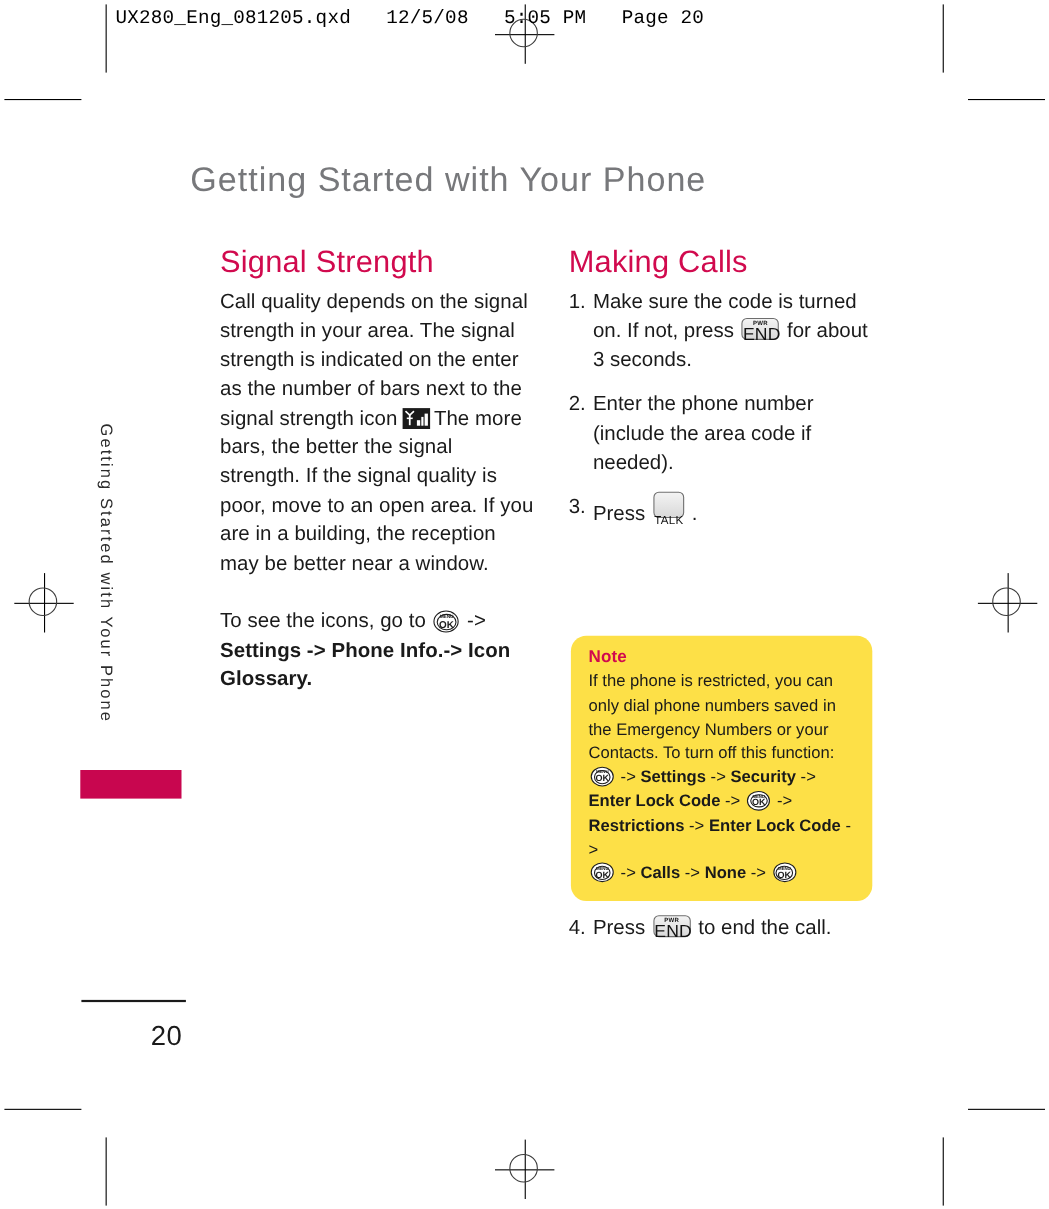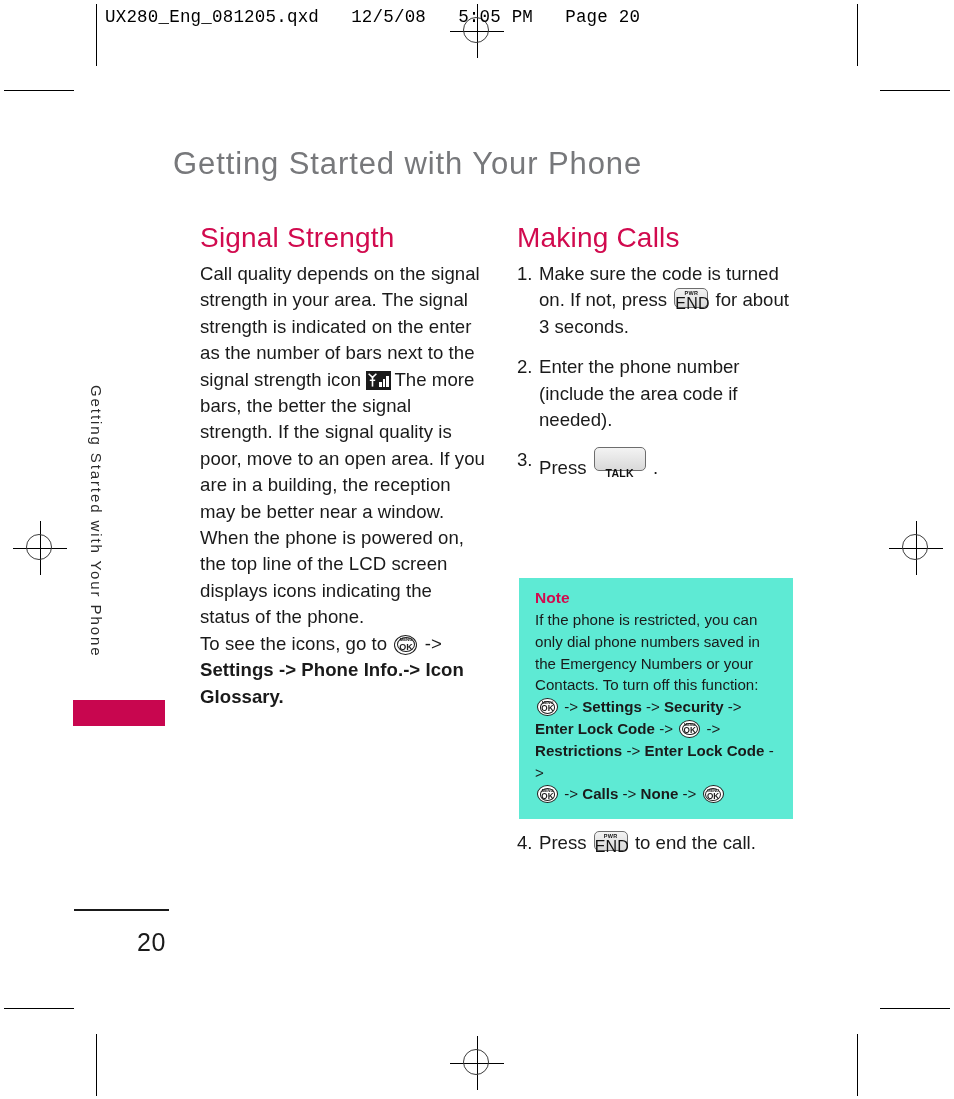--- a/index.html
+++ b/index.html
@@ -152,26 +152,25 @@
     font-weight: 700;
     margin-top: 1px;
   }
   .key-end .k-main {
     display: block;
     font-size: 16px;
     letter-spacing: .2px;
     margin-top: 0px;
   }
   .key-talk {
-    width: 52px;
+    width: 28px;
     height: 19px;
     font-size: 10.5px;
     letter-spacing: .3px;
     padding-top: 20px;
-    font-weight: bold;
   }
 
   .key-ok {
     display: inline-block;
     vertical-align: -5px;
     box-sizing: border-box;
     width: 23px; height: 20px;
     border: 1.4px solid #1d1d1d;
     border-radius: 50%;
     background: #ffffff;
@@ -231,23 +230,24 @@
     width: 2.6px;
     background: #fff;
   }
 
   
   .note {
     position: absolute;
     left: 519px;
     top: 578px;
     width: 274px;
-    background: #5eead4;
+    background: #fde047;
     box-sizing: border-box;
     padding: 11px 14px 14px 16px;
+    border-radius: 14px;
   }
   .note-title {
     margin: 0 0 2px 0;
     font-size: 15.5px;
     font-weight: 700;
     color: #d10a4e;
     letter-spacing: 0.1px;
   }
   .note-body {
     margin: 0;
@@ -329,21 +329,21 @@
         <rect x="1.8" y="6.6" width="5.4" height="1.4" fill="#ffffff"></rect>
       </svg>
       <span class="bar" style="left:13px; height:5px;"></span>
       <span class="bar" style="left:16.4px; height:8px;"></span>
       <span class="bar" style="left:19.8px; height:11px;"></span>
     </span><span>The more bars, the better the signal strength. If the signal quality is poor, move to an open area. If you are in a building, the reception may be better near a window.</span>
   </p>
 
 
   <p class="body">
-    <span>When the phone is powered on, the top line of the LCD screen displays icons indicating the status of the phone.</span><br>
+    <br>
     <span>To see the icons, go to</span>
     <span class="key-ok">
       <span class="ok-menu">MENU</span>
       <span class="ok-ok">OK</span>
     </span>
     <span>-&gt;</span><br>
     <span class="bold">Settings</span>
     <span class="bold">-&gt;</span>
     <span class="bold">Phone Info.</span><span class="bold">-&gt;</span>
     <span class="bold">Icon Glossary.</span>

